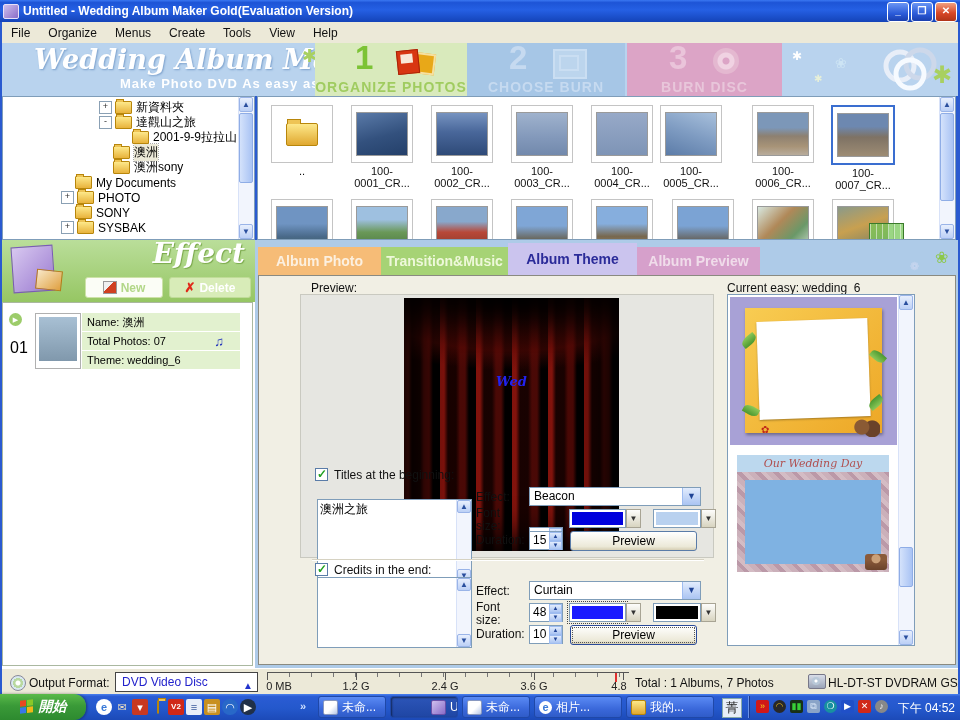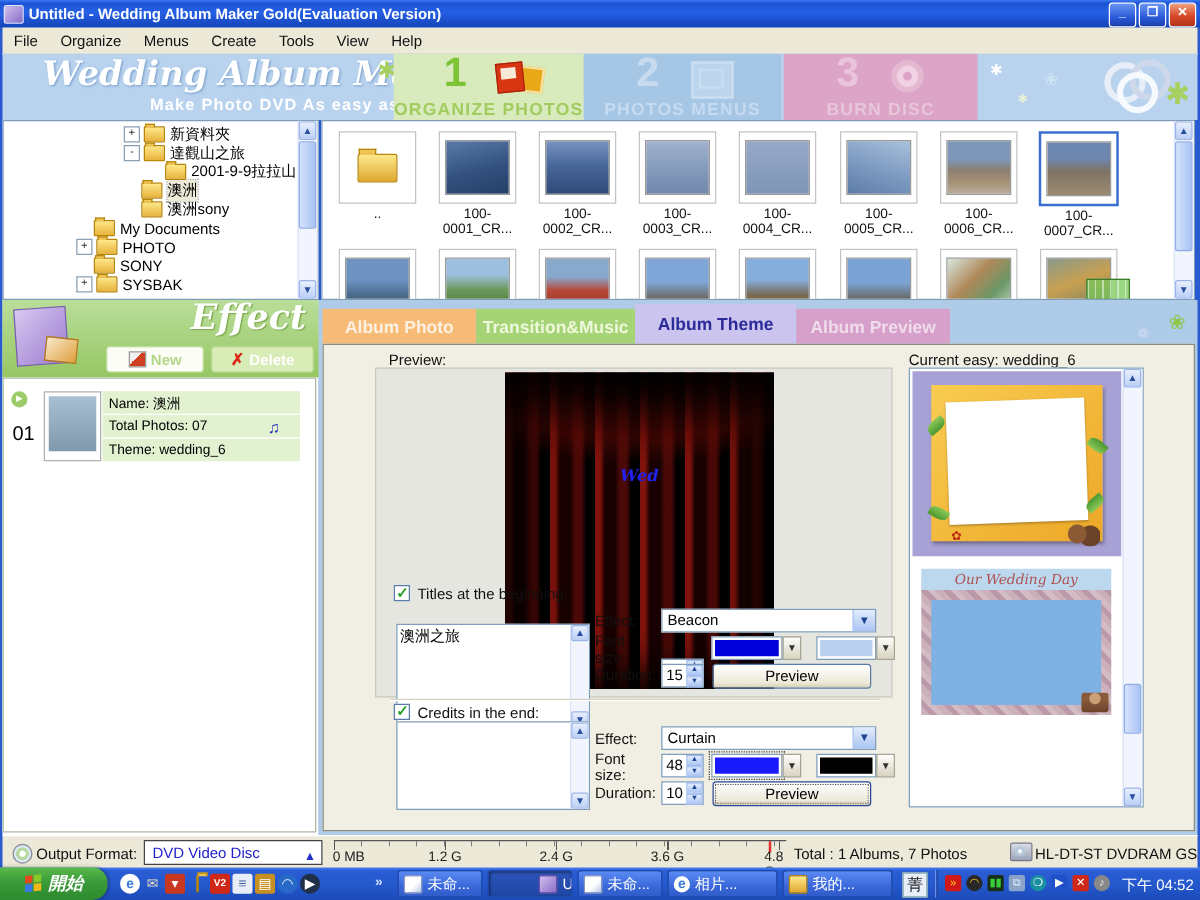--- a/index.html
+++ b/index.html
@@ -236,21 +236,21 @@
       <span class="stepnum">1</span>
       <span class="s1icon">
           <i class="s1b abs"></i>
           <i class="s1a abs"></i>
         </span>
       <span class="steplbl">ORGANIZE PHOTOS</span>
     </div>
     <div class="step step2">
       <span class="stepnum">2</span>
       <span class="s2icon"></span>
-      <span class="steplbl">PHOTOS MENUS</span>
+      <span class="steplbl">CHOOSE BURN</span>
     </div>
     <div class="step step3">
       <span class="stepnum">3</span>
       <span class="s3icon"></span>
       <span class="steplbl">BURN  DISC</span>
     </div>
     <span class="flower" style="left:790px;top:6px;color:#fff;font-size:12px;">✱</span>
     <span class="flower" style="left:812px;top:30px;color:#e8f0d8;font-size:10px;">✱</span>
     <span class="flower" style="left:833px;top:12px;color:#cde4f4;font-size:14px;">❀</span>
     <span class="flower" style="left:930px;top:18px;font-size:24px;">✱</span>
@@ -340,21 +340,21 @@
           <span class="timg v3"></span>
         </div>
         <div class="tlbl">100-0003_CR...</div>
       </div>
     <div class="tcell" style="left:331px;top:8px;">
         <div class="tframe">
           <span class="timg v4"></span>
         </div>
         <div class="tlbl">100-0004_CR...</div>
       </div>
-    <div class="tcell" style="left:412px;top:8px;">
+    <div class="tcell" style="left:400px;top:8px;">
         <div class="tframe">
           <span class="timg v5"></span>
         </div>
         <div class="tlbl">100-0005_CR...</div>
       </div>
     <div class="tcell" style="left:492px;top:8px;">
         <div class="tframe">
           <span class="timg v6"></span>
         </div>
         <div class="tlbl">100-0006_CR...</div>

